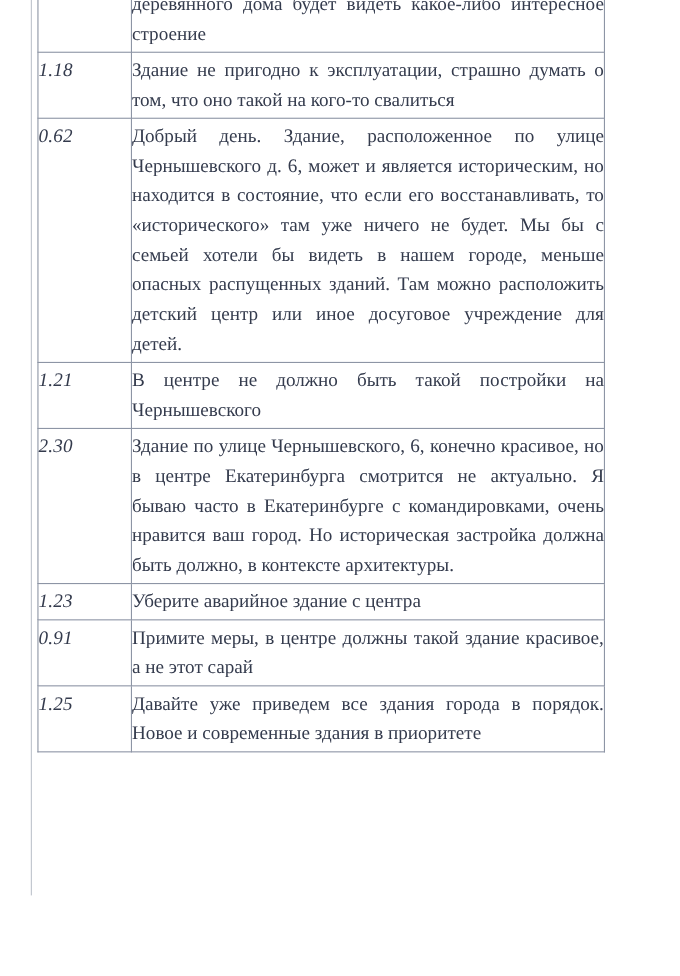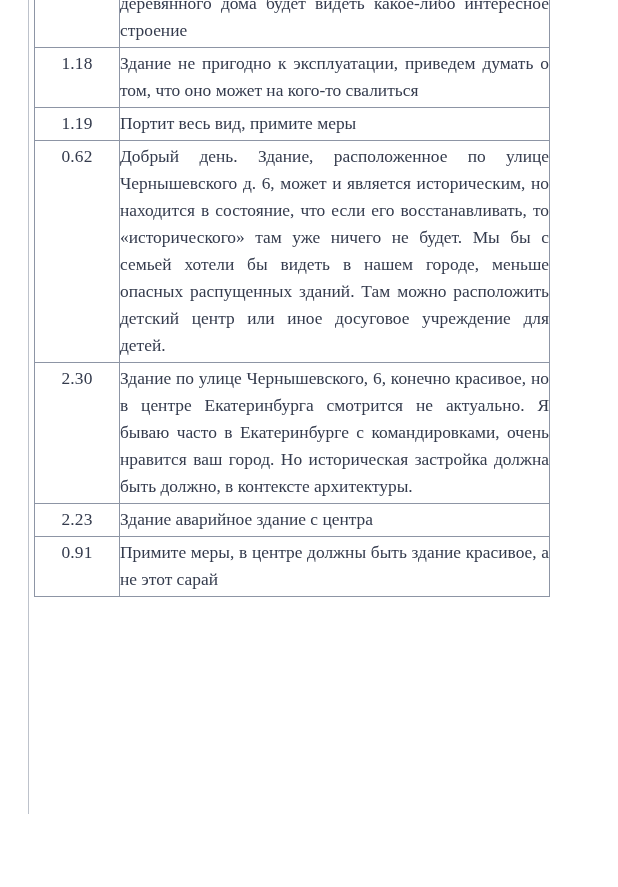--- a/index.html
+++ b/index.html
@@ -45,23 +45,24 @@
     vertical-align: top;
     padding: 2px 0 3px 0;
     font-size: 17.4px;
     line-height: 27px;
   }
 
   td.num {
     width: 84px;
     padding-left: 10px;
     padding-right: 4px;
-    text-align: center;
+    text-align: left;
     white-space: nowrap;
     letter-spacing: .2px;
+    font-style: italic;
   }
 
   td.txt {
     padding-left: 9px;
     padding-right: 9px;
     text-align: justify;
     text-justify: inter-word;
     hyphens: manual;
   }
 
@@ -85,48 +86,54 @@
     <tbody>
         <tr class="clipped">
           <td class="num"></td>
           <td class="txt">
             <span>деревянного дома будет видеть какое-либо интересное строение</span>
           </td>
         </tr>
         <tr>
           <td class="num">1.18</td>
           <td class="txt">
-            <span>Здание не пригодно к эксплуатации, приведем думать о том, что оно может на кого-то свалиться</span>
-          </td>
-        </tr>
-        <tr>
-          <td class="num">1.19</td>
-          <td class="txt">
-            <span>Портит весь вид, примите меры</span>
+            <span>Здание не пригодно к эксплуатации, страшно думать о том, что оно такой на кого-то свалиться</span>
           </td>
         </tr>
         <tr>
           <td class="num">0.62</td>
           <td class="txt">
             <span>Добрый день. Здание, расположенное по улице Чернышевского д. 6, может и является историческим, но находится в состояние, что если его восстанавливать, то «исторического» там уже ничего не будет. Мы бы с семьей хотели бы видеть в нашем городе, меньше опасных распущенных зданий. Там можно расположить детский центр или иное досуговое учреждение для детей.</span>
           </td>
         </tr>
         <tr>
+          <td class="num">1.21</td>
+          <td class="txt">
+            <span>В центре не должно быть такой постройки на Чернышевского</span>
+          </td>
+        </tr>
+        <tr>
           <td class="num">2.30</td>
           <td class="txt">
             <span>Здание по улице Чернышевского, 6, конечно красивое, но в центре Екатеринбурга смотрится не актуально. Я бываю часто в Екатеринбурге с командировками, очень нравится ваш город. Но историческая застройка должна быть должно, в контексте архитектуры.</span>
           </td>
         </tr>
         <tr>
-          <td class="num">2.23</td>
+          <td class="num">1.23</td>
           <td class="txt">
-            <span>Здание аварийное здание с центра</span>
+            <span>Уберите аварийное здание с центра</span>
           </td>
         </tr>
         <tr>
           <td class="num">0.91</td>
           <td class="txt">
-            <span>Примите меры, в центре должны быть здание красивое, а не этот сарай</span>
+            <span>Примите меры, в центре должны такой здание красивое, а не этот сарай</span>
+          </td>
+        </tr>
+        <tr>
+          <td class="num">1.25</td>
+          <td class="txt">
+            <span>Давайте уже приведем все здания города в порядок. Новое и современные здания в приоритете</span>
           </td>
         </tr>
       </tbody>
   </table>
 </div>
 
 </body></html>

